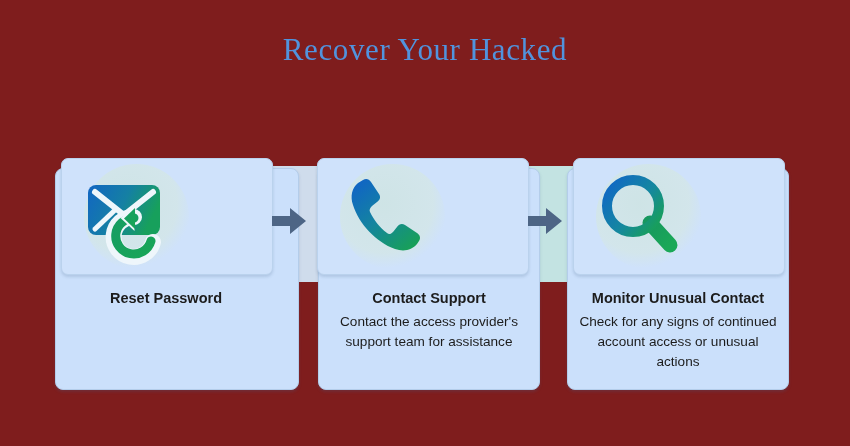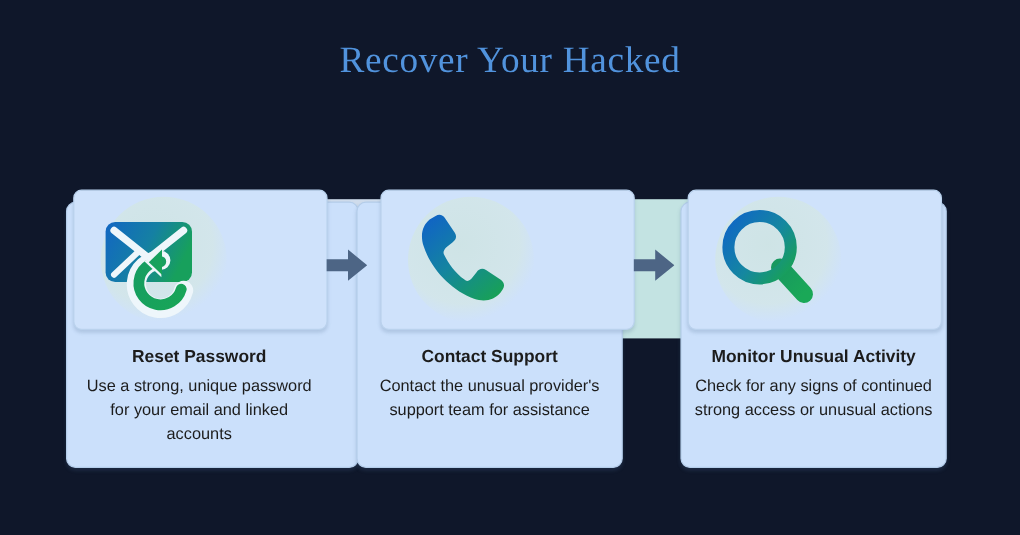--- a/index.html
+++ b/index.html
@@ -4,21 +4,21 @@
 <style>
   html, body {
     margin: 0;
     padding: 0;
     background: #ffffff;
   }
   #infographic {
     position: relative;
     width: 850px;
     height: 446px;
-    background: #0f172a;
+    background: #7f1d1d;
     overflow: hidden;
     font-family: "Liberation Sans", sans-serif;
   }
 
   
   .title-block {
     position: absolute;
     left: 0;
     top: 31px;
     width: 850px;
@@ -57,21 +57,21 @@
     top: 168px;
     width: 220px;
     height: 220px;
     background: #cbe0fb;
     border: 1px solid #b4cdea;
     border-radius: 8px;
     box-shadow: 0 2px 3px rgba(70,100,140,0.22);
     z-index: 2;
   }
   .card-1 { left: 55px; padding-left: 22px; }
-  .card-2 { left: 297px; }
+  .card-2 { left: 318px; }
   .card-3 { left: 567px; }
 
   
   .icon-panel {
     position: absolute;
     top: 158px;
     width: 210px;
     height: 115px;
     background: #cfe2fb;
     border: 1px solid #bad2ed;
@@ -141,21 +141,20 @@
   </div>
   <div class="arrow arrow-2">
     <svg viewBox="0 0 34 30" width="34" height="30">
       <path d="M0 10 H18 V2 L34 15 L18 28 V20 H0 Z" fill="#4d6585"></path>
     </svg>
   </div>
 
   <div class="card card-1">
     <div class="card-text">
       <div class="card-heading">Reset Password</div>
-      <div class="card-desc">Use a strong, unique password for your email and linked accounts</div>
     </div>
   </div>
 
   <div class="icon-panel icon-panel-1">
     <div class="icon-halo"></div>
     <div class="icon-art">
       <svg viewBox="0 0 110 110" width="110" height="110">
         <defs>
           <linearGradient id="gradEnv" x1="0" y1="0" x2="1" y2="0.35">
             <stop offset="0%" stop-color="#1266c3"></stop>
@@ -179,21 +178,21 @@
 
         <path d="M58 44 L58 70 L44 57 Z" fill="#eef6fb" transform="translate(0.5,0)"></path>
         <path d="M59 47 L59 68 L48 57.5 Z" fill="url(#gradArrowC)"></path>
       </svg>
     </div>
   </div>
 
   <div class="card card-2">
     <div class="card-text">
       <div class="card-heading">Contact Support</div>
-      <div class="card-desc">Contact the unusual provider's support team for assistance</div>
+      <div class="card-desc">Contact the access provider's support team for assistance</div>
     </div>
   </div>
 
   <div class="icon-panel icon-panel-2">
     <div class="icon-halo"></div>
     <div class="icon-art">
       <svg viewBox="0 0 110 110" width="110" height="110">
         <defs>
           <linearGradient id="gradPhone" x1="0.1" y1="0" x2="0.9" y2="1">
             <stop offset="0%" stop-color="#1063c6"></stop>
@@ -211,22 +210,22 @@
                  C47 66 42 59 38 51
                  C37 49 38 47 40 45
                  L45 41 C48 39 49 36 47 33
                  L39 21 C37 18 34 17 31 19 Z" fill="url(#gradPhone)"></path>
       </svg>
     </div>
   </div>
 
   <div class="card card-3">
     <div class="card-text">
-      <div class="card-heading">Monitor Unusual Activity</div>
-      <div class="card-desc">Check for any signs of continued strong access or unusual actions</div>
+      <div class="card-heading">Monitor Unusual Contact</div>
+      <div class="card-desc">Check for any signs of continued account access or unusual actions</div>
     </div>
   </div>
 
   <div class="icon-panel icon-panel-3">
     <div class="icon-halo"></div>
     <div class="icon-art">
       <svg viewBox="0 0 110 110" width="110" height="110">
         <defs>
           <linearGradient id="gradLens" x1="0" y1="0.1" x2="1" y2="0.9">
             <stop offset="0%" stop-color="#1068c4"></stop>

